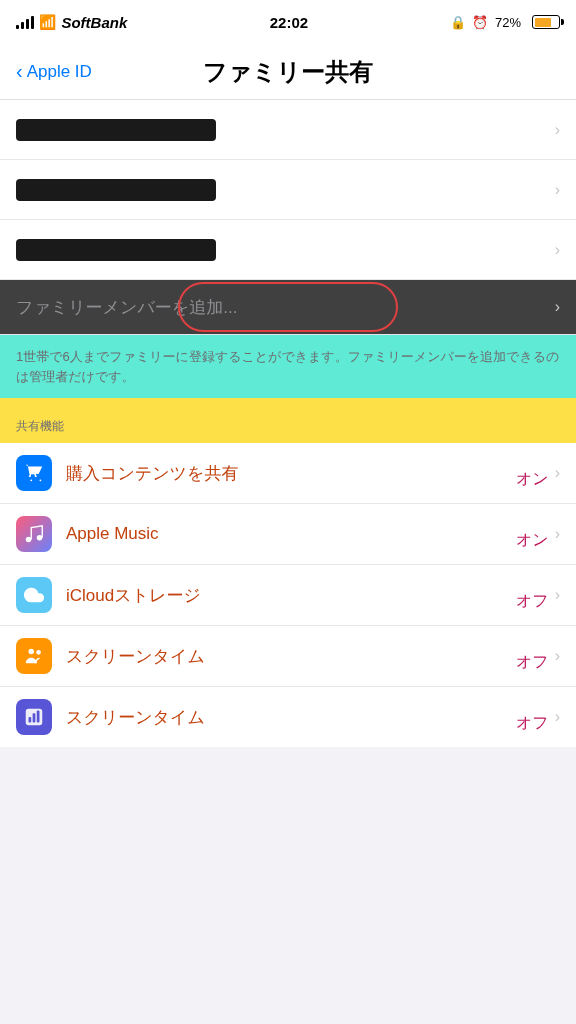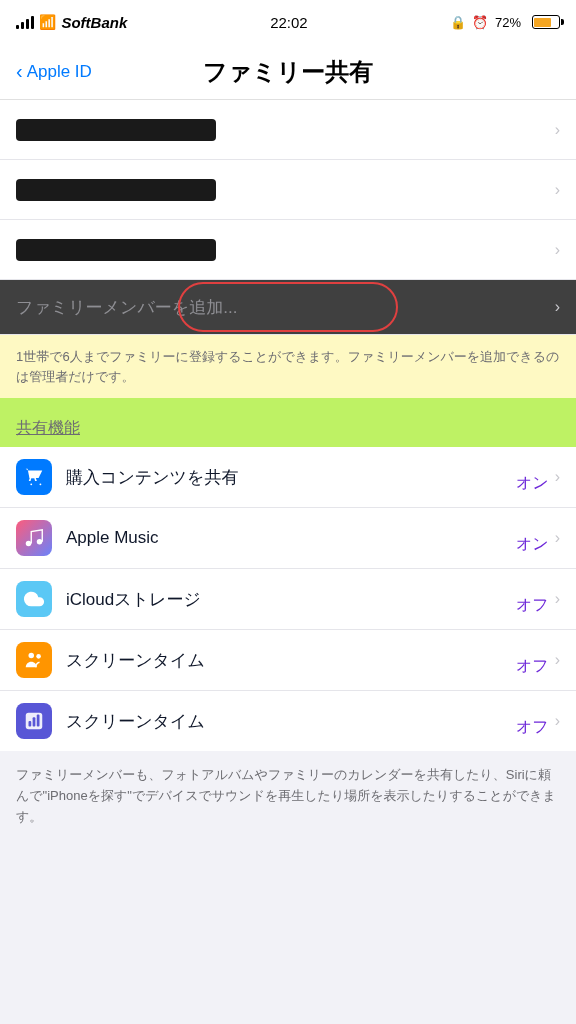--- a/index.html
+++ b/index.html
@@ -41,21 +41,21 @@
     .wifi-icon {
       font-size: 14px;
     }
     .carrier-text {
       font-size: 15px;
       font-weight: 600;
       font-style: italic;
     }
     .status-center {
       font-size: 15px;
-      font-weight: 400;
+      font-weight: 700;
     }
     .status-right {
       display: flex;
       align-items: center;
       gap: 6px;
       font-size: 13px;
     }
     .battery-container {
       display: flex;
       align-items: center;
@@ -191,32 +191,31 @@
       border-radius: 28px;
       pointer-events: none;
     }
 
     
     .info-text {
       padding: 12px 16px;
       font-size: 13px;
       color: #6d6d72;
       line-height: 1.5;
-      background: #fef9c3;
+      background: #5eead4;
     }
 
     
     .section-header {
       padding: 20px 16px 8px 16px;
-      font-size: 16px;
+      font-size: 12px;
       color: #6d6d72;
       text-transform: none;
       letter-spacing: 0;
-      background: #bef264;
-      text-decoration: underline;
+      background: #fde047;
     }
 
     
     .feature-section {
       background: #fff;
     }
     .feature-item {
       display: flex;
       align-items: center;
       padding: 12px 16px;
@@ -243,25 +242,25 @@
       height: 22px;
     }
     .icon-blue { background: #007aff; }
     .icon-pink { background: linear-gradient(135deg, #fc5c7d, #6a82fb); }
     .icon-light-blue { background: #5bc8f5; }
     .icon-orange { background: #ff9500; }
     .icon-purple { background: #5856d6; }
 
     .feature-label {
       font-size: 17px;
-      color: #0f172a;
+      color: #c2410c;
       flex: 1;
     }
     .feature-status {
-      color: #6d28d9;
+      color: #be185d;
       font-size: 16px;
       margin-right: 6px;
       margin-top: 12px;
     }
 
     
     .bottom-info {
       padding: 14px 16px 30px 16px;
       font-size: 13px;
       color: #6d6d72;
@@ -394,15 +393,14 @@
           <rect x="15" y="5" width="3" height="13" fill="#5856d6" rx="1"></rect>
         </svg>
       </div>
       <span class="feature-label">スクリーンタイム</span>
       <span class="feature-status">オフ</span>
       <span class="chevron-right">›</span>
     </div>
 
   </div>
 
-  <div class="bottom-info">ファミリーメンバーも、フォトアルバムやファミリーのカレンダーを共有したり、Siriに頼んで"iPhoneを探す"でデバイスでサウンドを再生したり場所を表示したりすることができます。</div>
 
 </div>
 
 </body></html>

